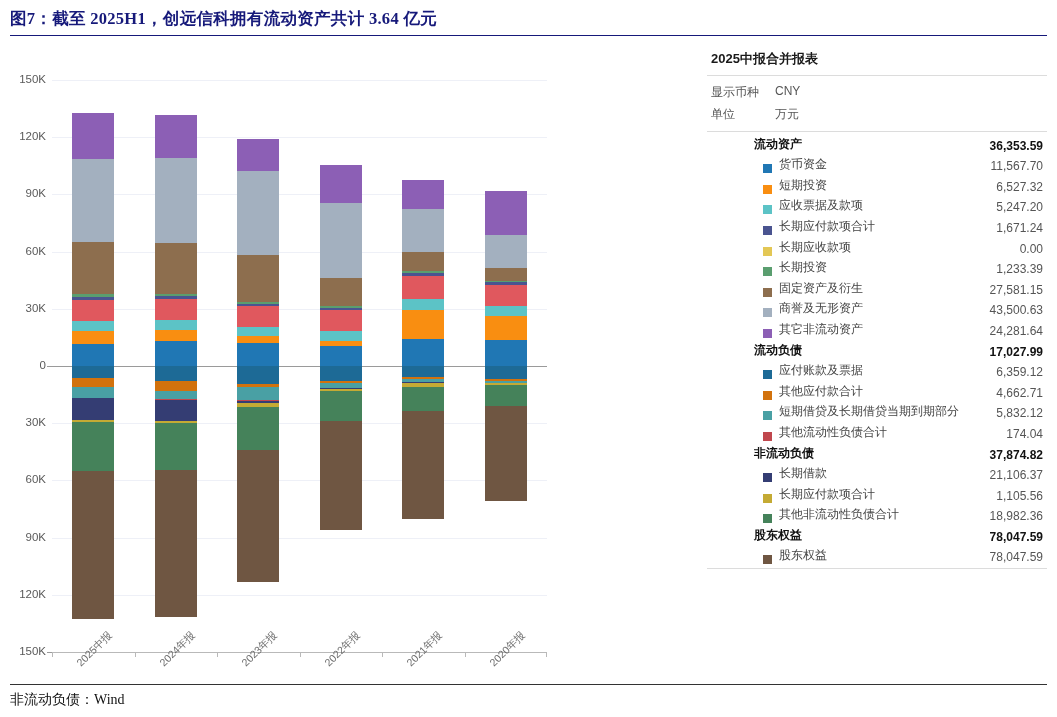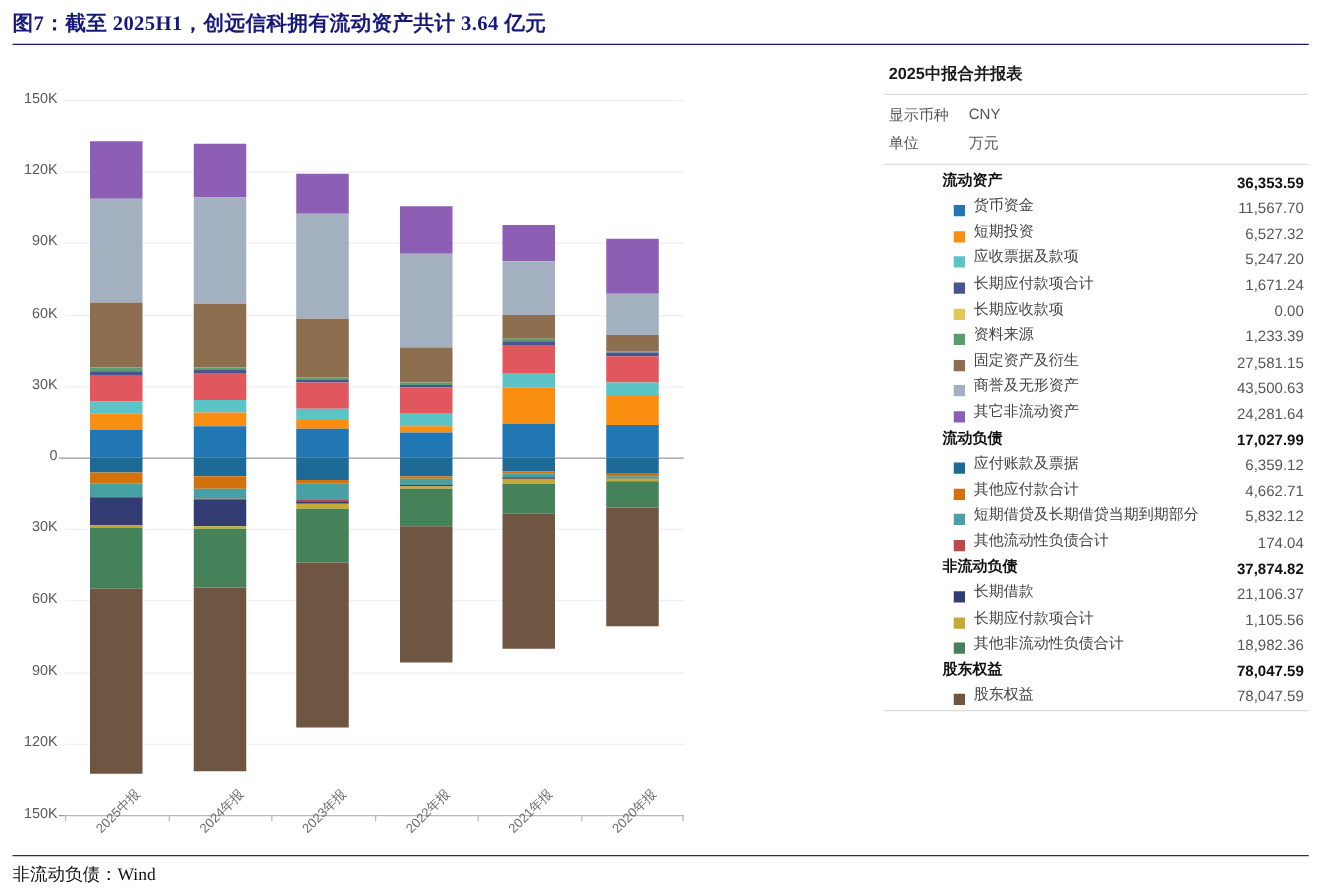--- a/index.html
+++ b/index.html
@@ -325,21 +325,21 @@
         <span class="lbl">长期应付款项合计</span>
         <span class="amt">1,671.24</span>
       </div>
       <div class="row">
         <span class="swatch" style="background: rgb(227, 199, 85);"></span>
         <span class="lbl">长期应收款项</span>
         <span class="amt">0.00</span>
       </div>
       <div class="row">
         <span class="swatch" style="background: rgb(90, 158, 111);"></span>
-        <span class="lbl">资料来源</span>
+        <span class="lbl">长期投资</span>
         <span class="amt">1,233.39</span>
       </div>
       <div class="row">
         <span class="swatch" style="background: rgb(141, 110, 78);"></span>
         <span class="lbl">固定资产及衍生</span>
         <span class="amt">27,581.15</span>
       </div>
       <div class="row">
         <span class="swatch" style="background: rgb(163, 176, 191);"></span>
         <span class="lbl">商誉及无形资产</span>

